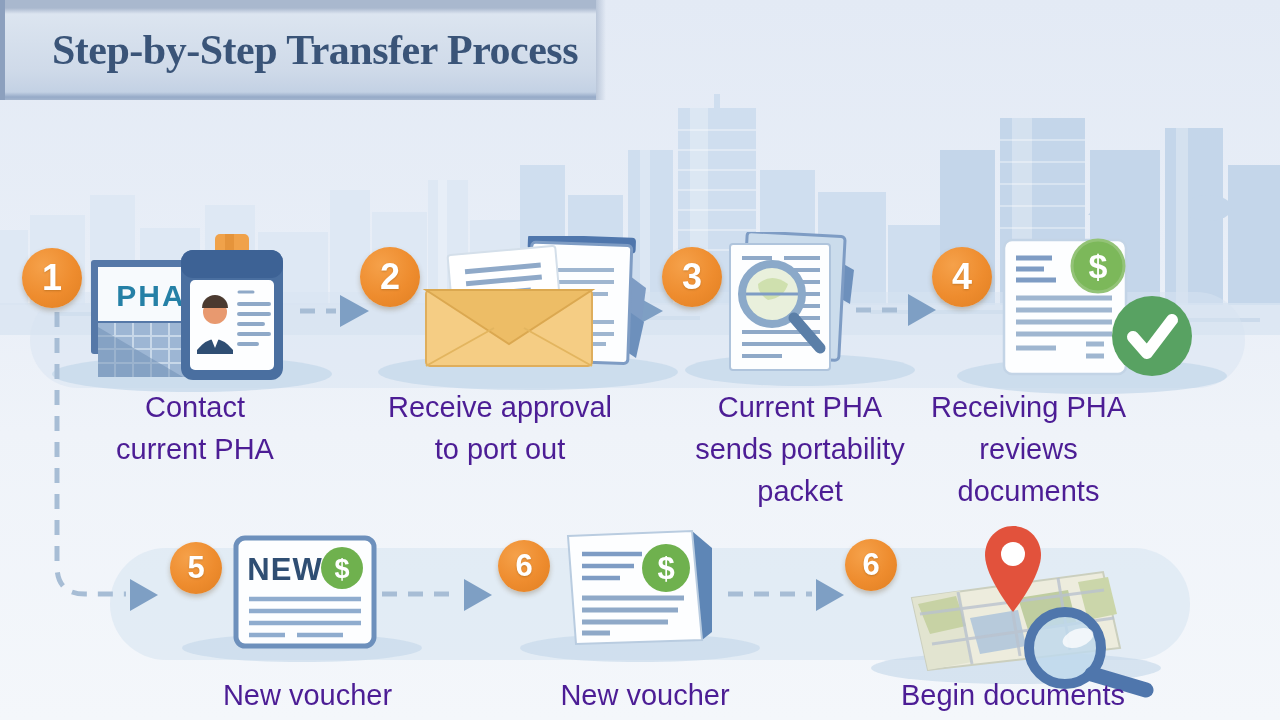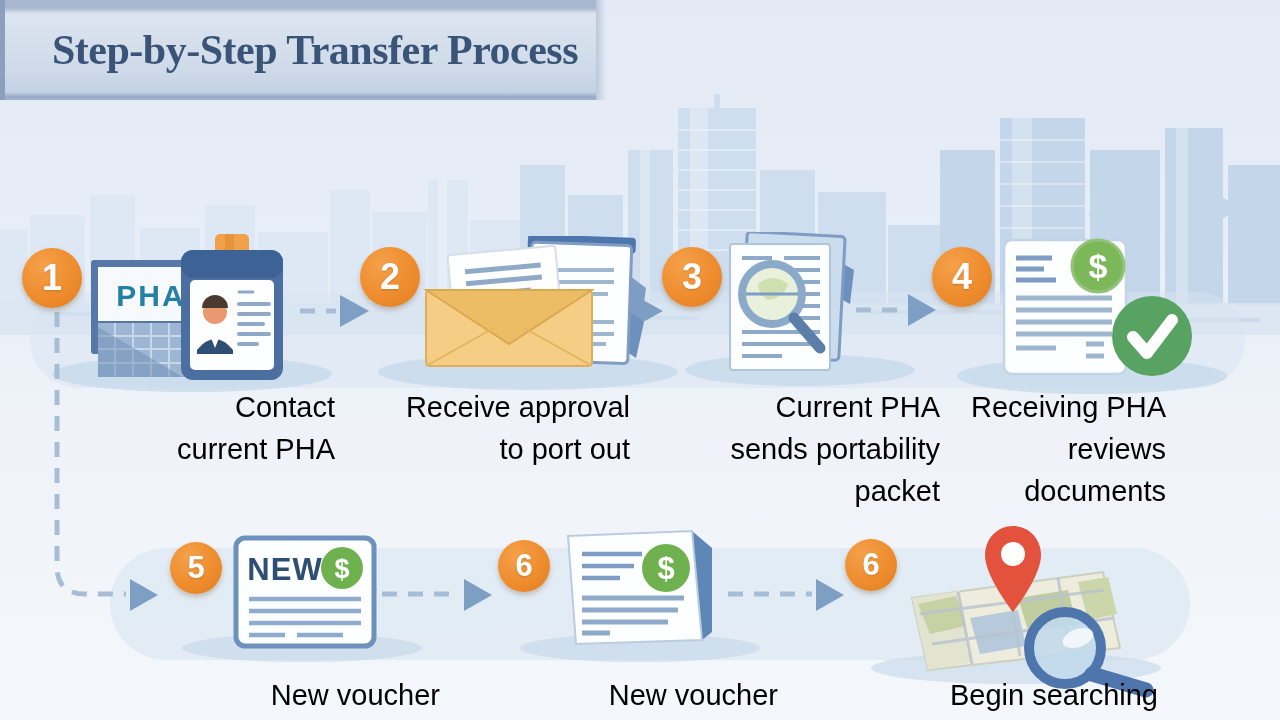--- a/index.html
+++ b/index.html
@@ -49,25 +49,25 @@
   .i1{left:85px;top:232px;}
   .i2{left:418px;top:236px;}
   .i3{left:724px;top:232px;}
   .i4{left:1000px;top:236px;}
   .i5{left:233px;top:535px;}
   .i6{left:562px;top:528px;}
   .i7{left:898px;top:520px;}
 
   
   .lbl{
-    position:absolute;color:#000000;font-size:29px;line-height:42px;
-    text-align:right;white-space:pre-line;
+    position:absolute;color:#4c1d95;font-size:29px;line-height:42px;
+    text-align:center;white-space:pre-line;
   }
   .l1{left:55px;top:386px;width:280px;}
-  .l2{left:334px;top:386px;width:296px;}
+  .l2{left:352px;top:386px;width:296px;}
   .l3{left:660px;top:386px;width:280px;}
   .l4{left:891px;top:386px;width:275px;}
   .l5{left:175px;top:674px;width:265px;}
   .l6{left:512px;top:674px;width:266px;}
   .l7{left:868px;top:674px;width:290px;}
 
   svg text{font-family:"Liberation Sans",sans-serif;}
 </style>
 </head>
 <body>
@@ -281,13 +281,13 @@
 <div class="lbl l2">Receive approval
 to port out</div>
 <div class="lbl l3">Current PHA
 sends portability
 packet</div>
 <div class="lbl l4">Receiving PHA
 reviews
 documents</div>
 <div class="lbl l5">New voucher</div>
 <div class="lbl l6">New voucher</div>
-<div class="lbl l7">Begin searching</div>
+<div class="lbl l7">Begin documents</div>
 
 </body></html>

